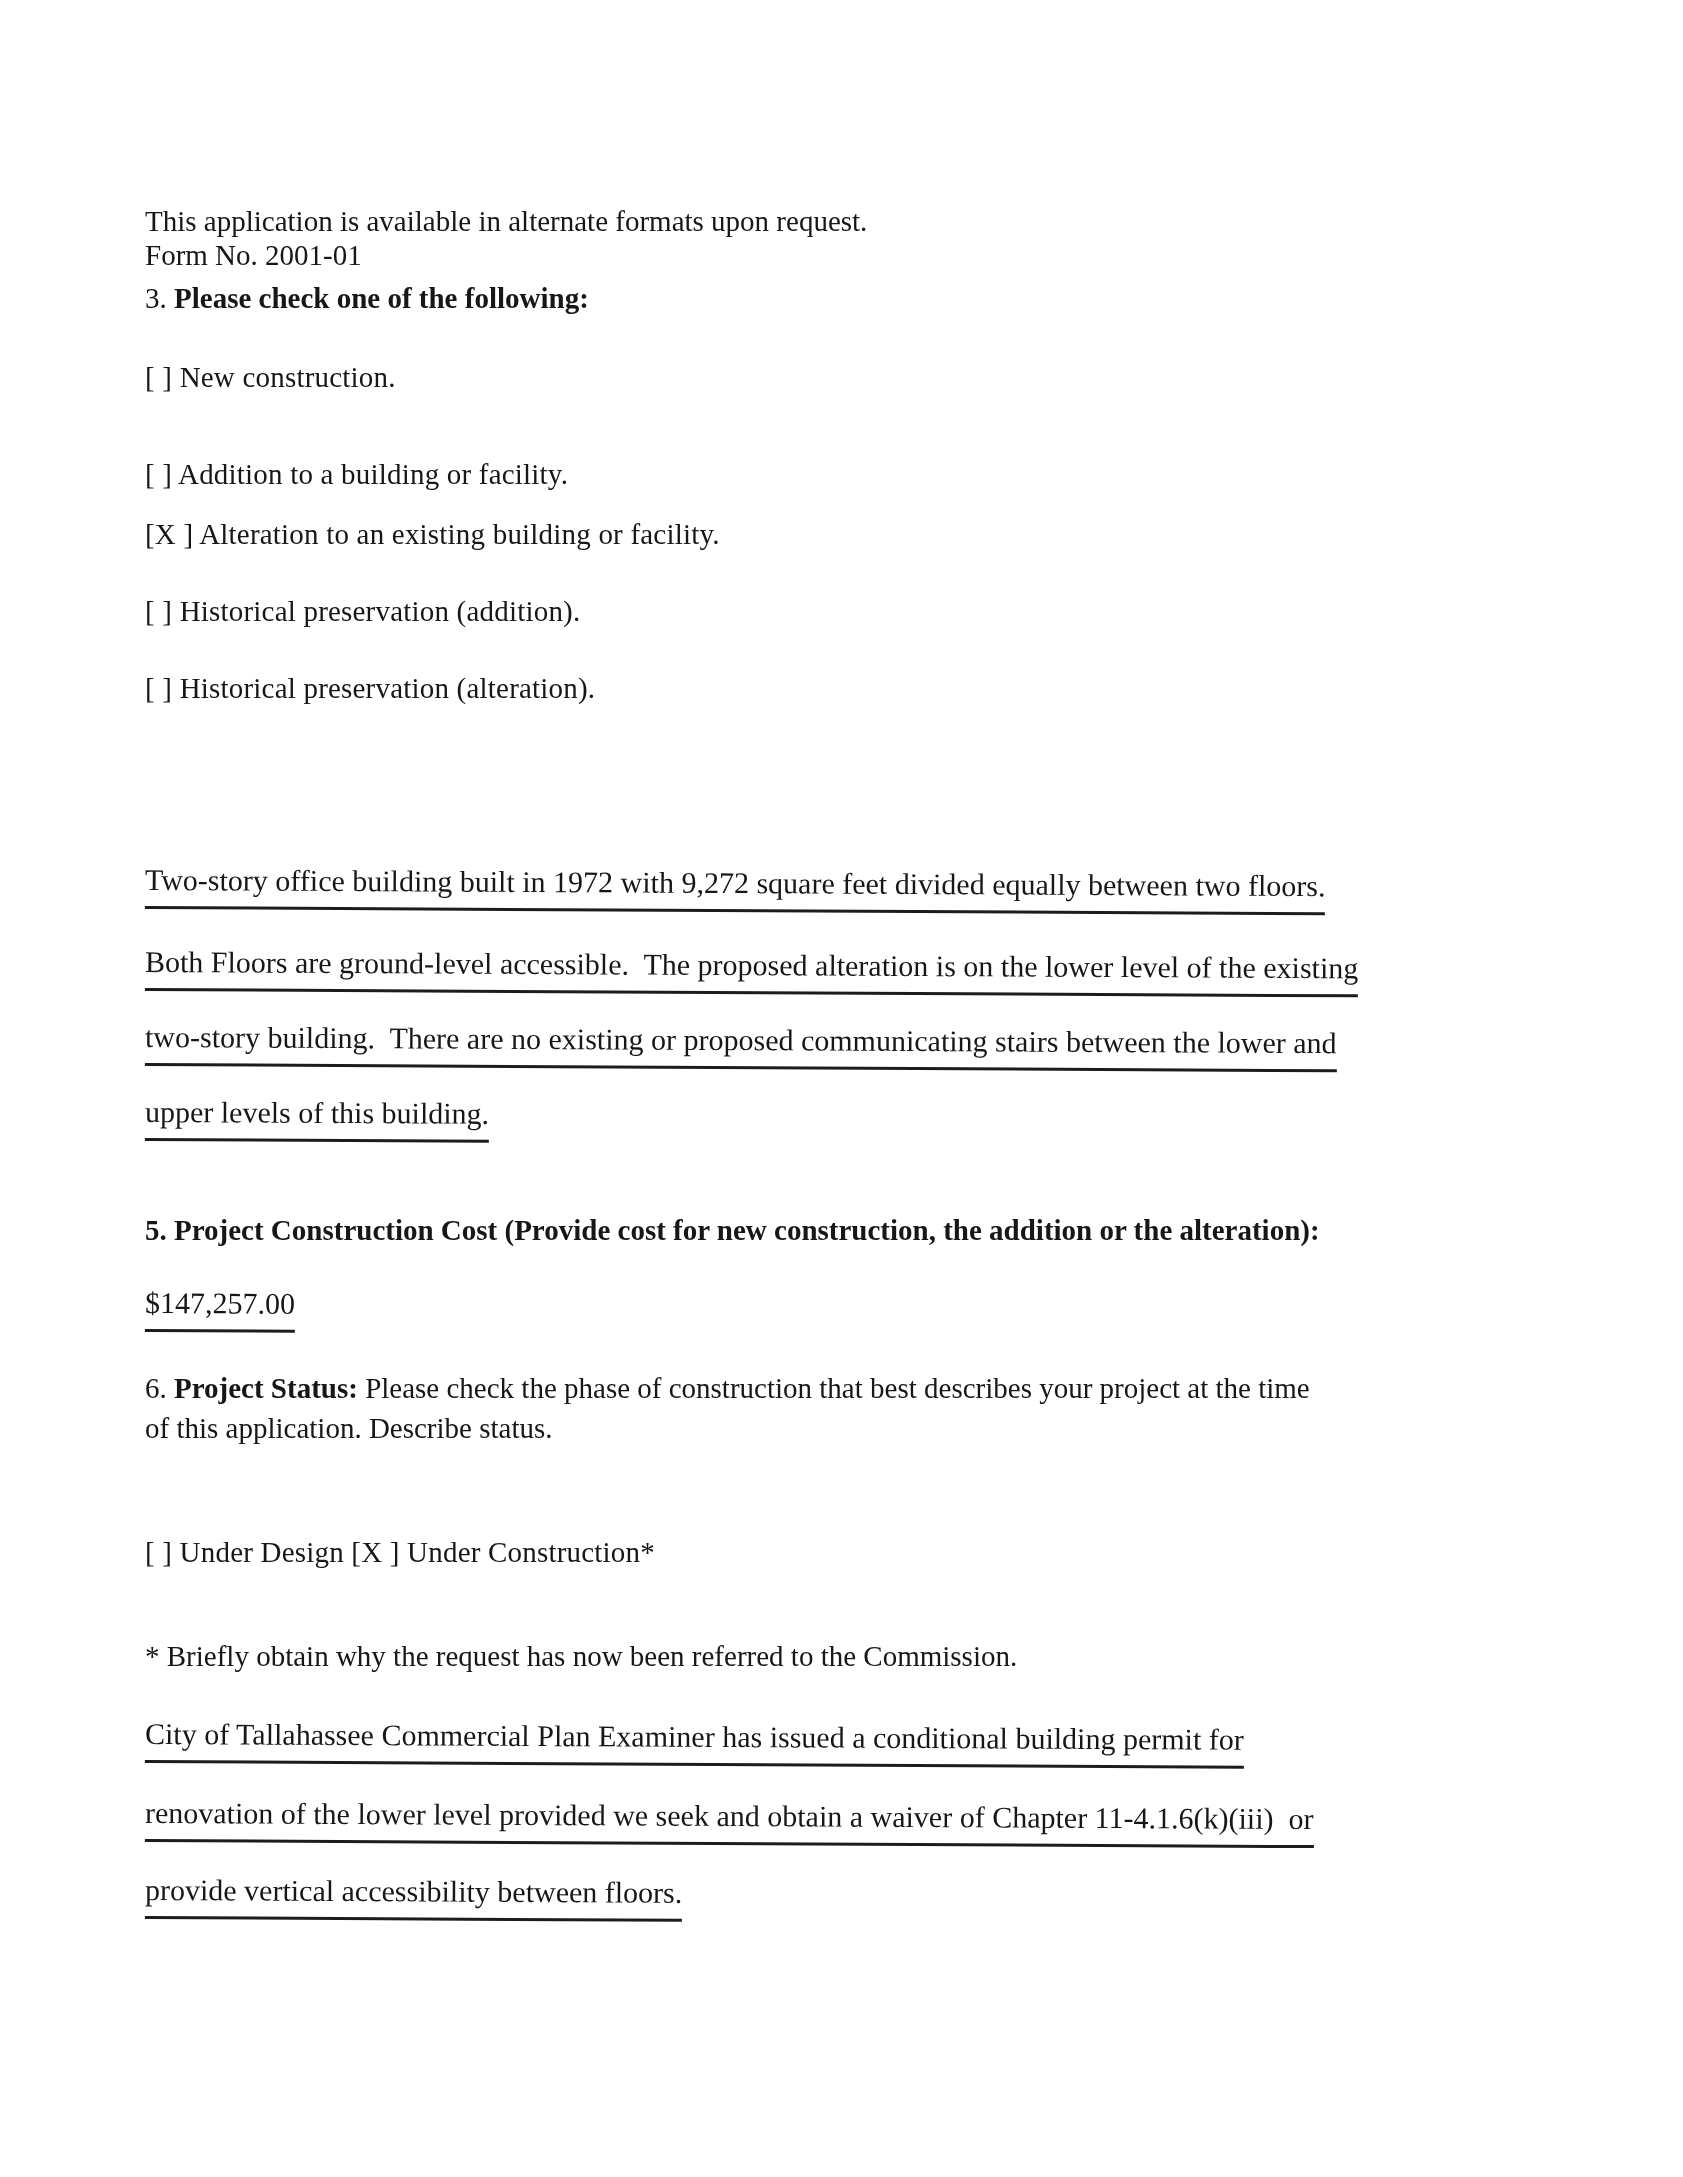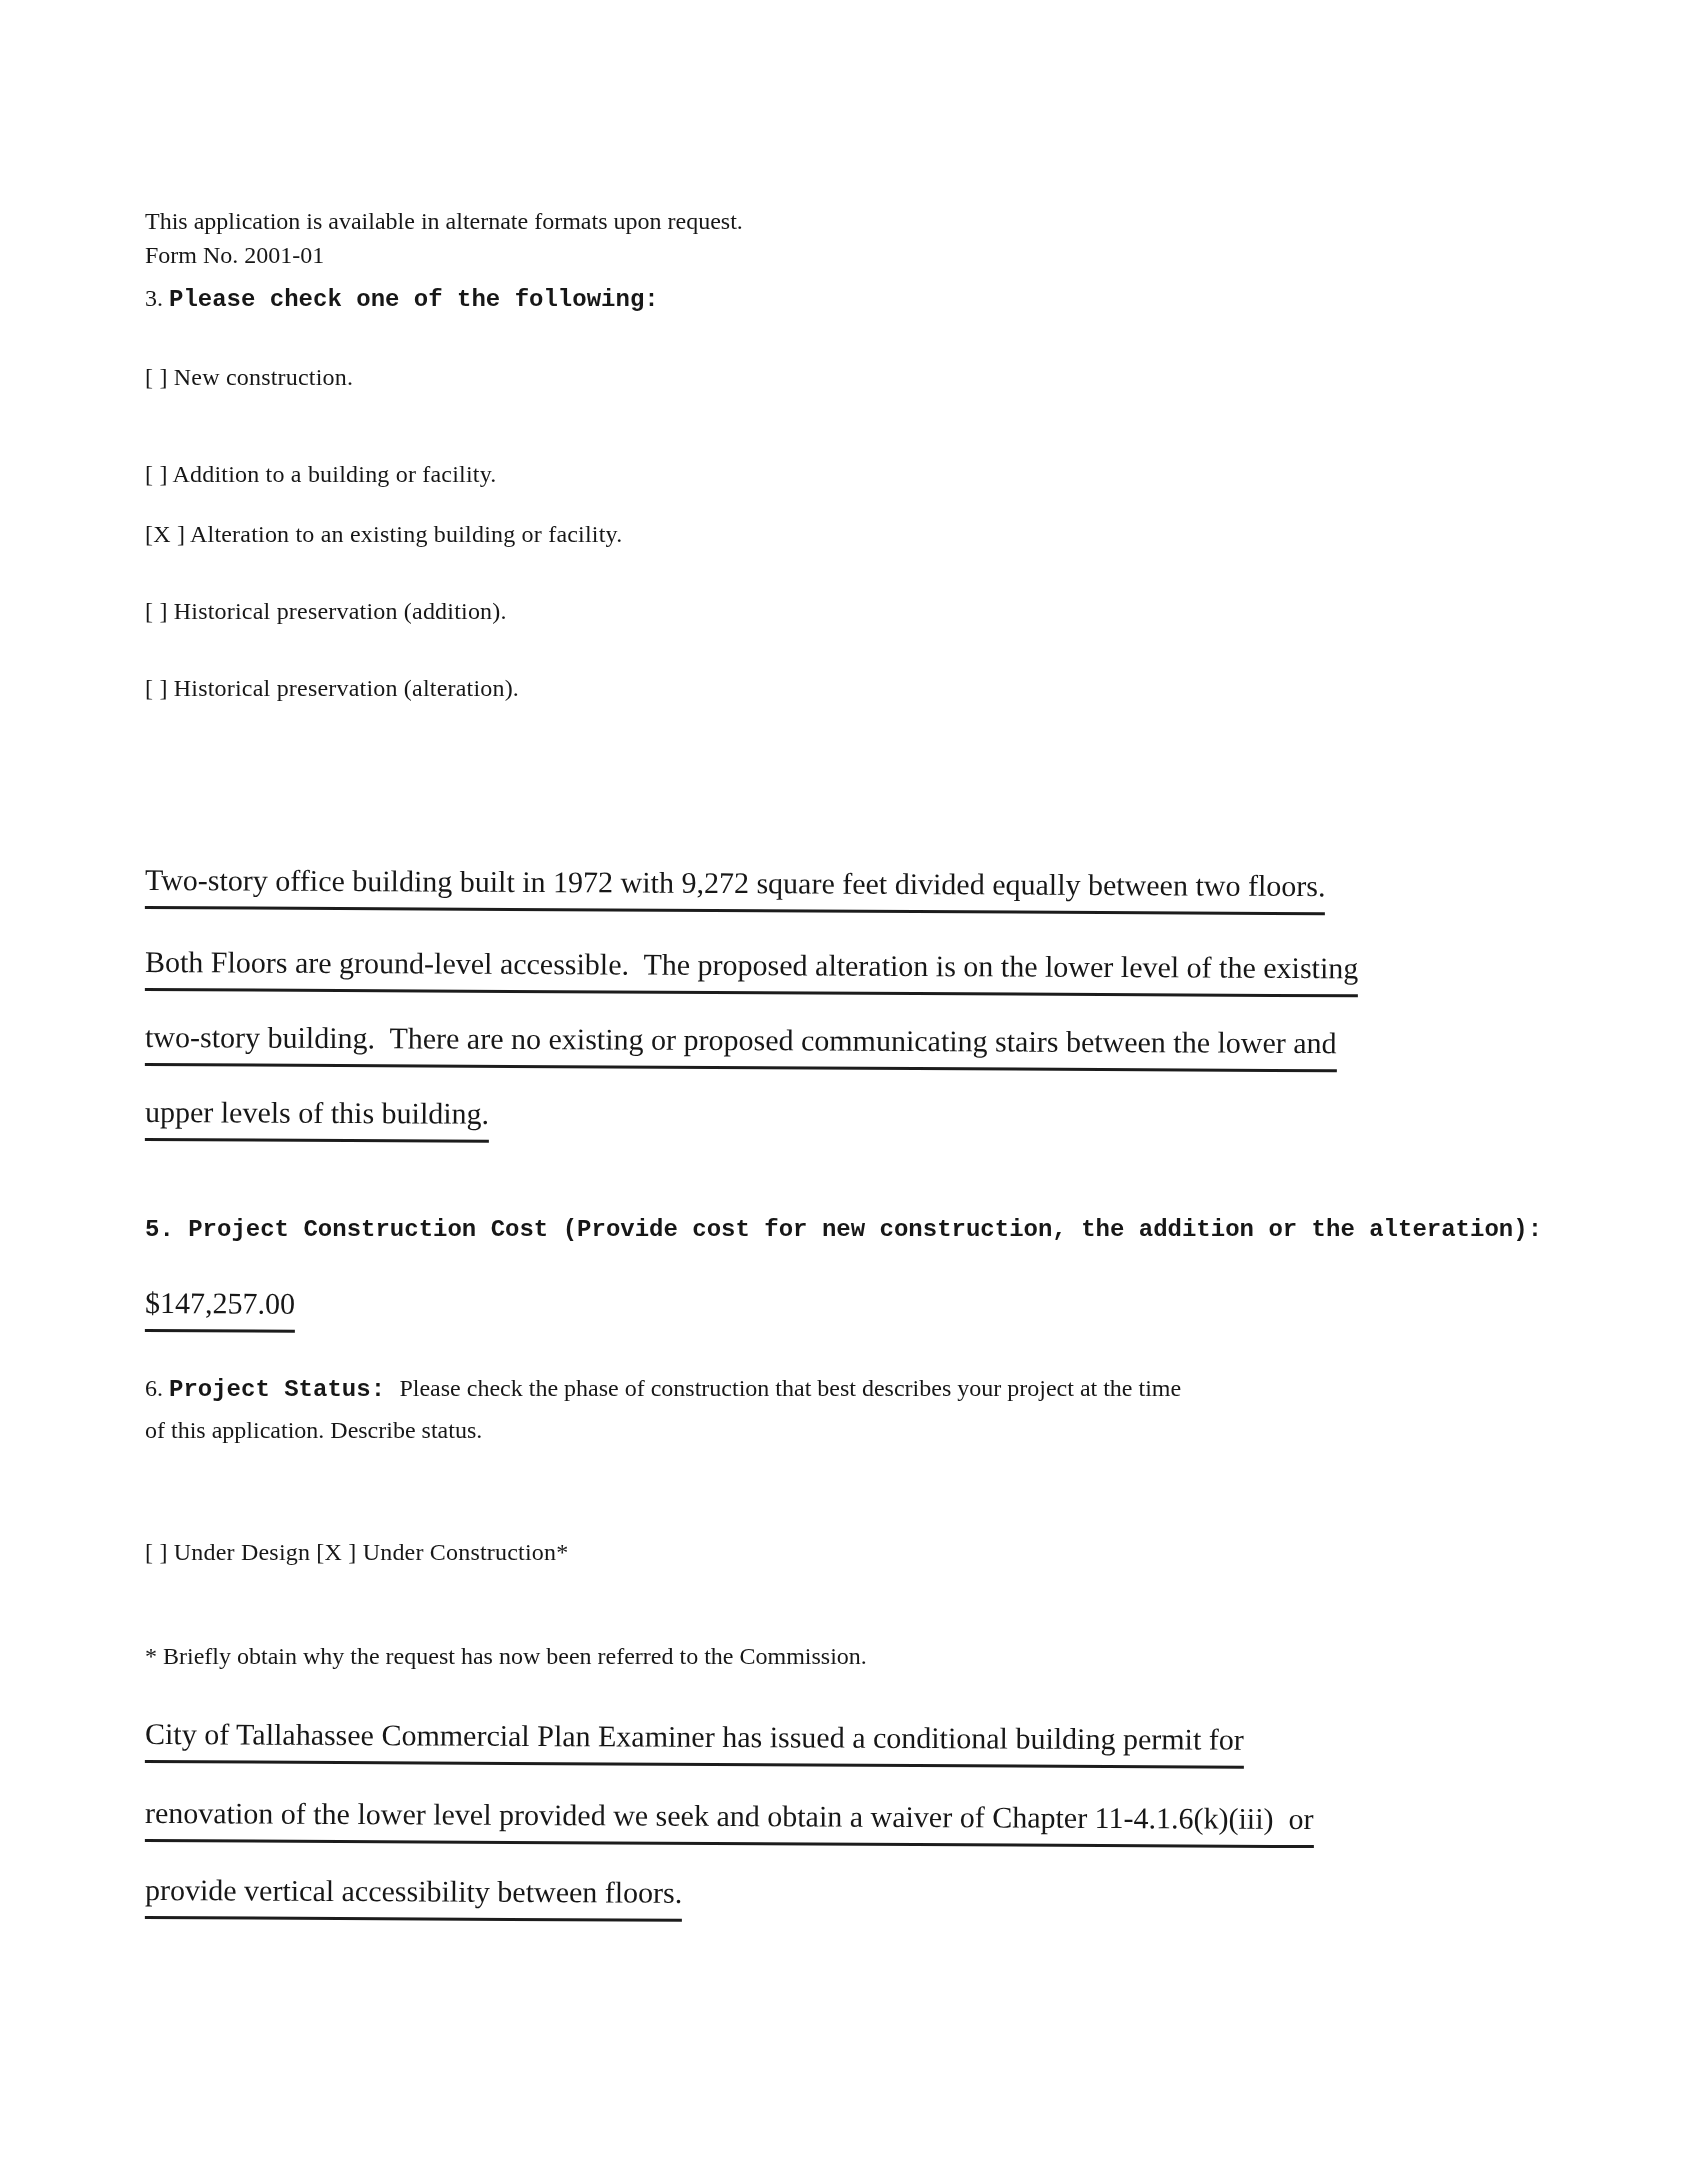--- a/index.html
+++ b/index.html
@@ -17,26 +17,26 @@
   }
   .page {
     position: absolute;
     inset: 0;
     background: #ffffff;
     overflow: hidden;
   }
   .t {
     position: absolute;
     left: 145px;
-    font-size: 24px;
+    font-size: 29px;
     line-height: 40px;
     white-space: pre-wrap;
     max-width: 1416px;
   }
-  .b { font-weight: bold; font-family: Liberation Mono, monospace; }
+  .b { font-weight: bold; }
   .ans {
     font-size: 30px;
     transform: rotate(0.3deg);
     transform-origin: left center;
   }
   .u {
     display: inline-block;
     border-bottom: 3px solid #1c1c1c;
     padding-bottom: 6px;
   }

